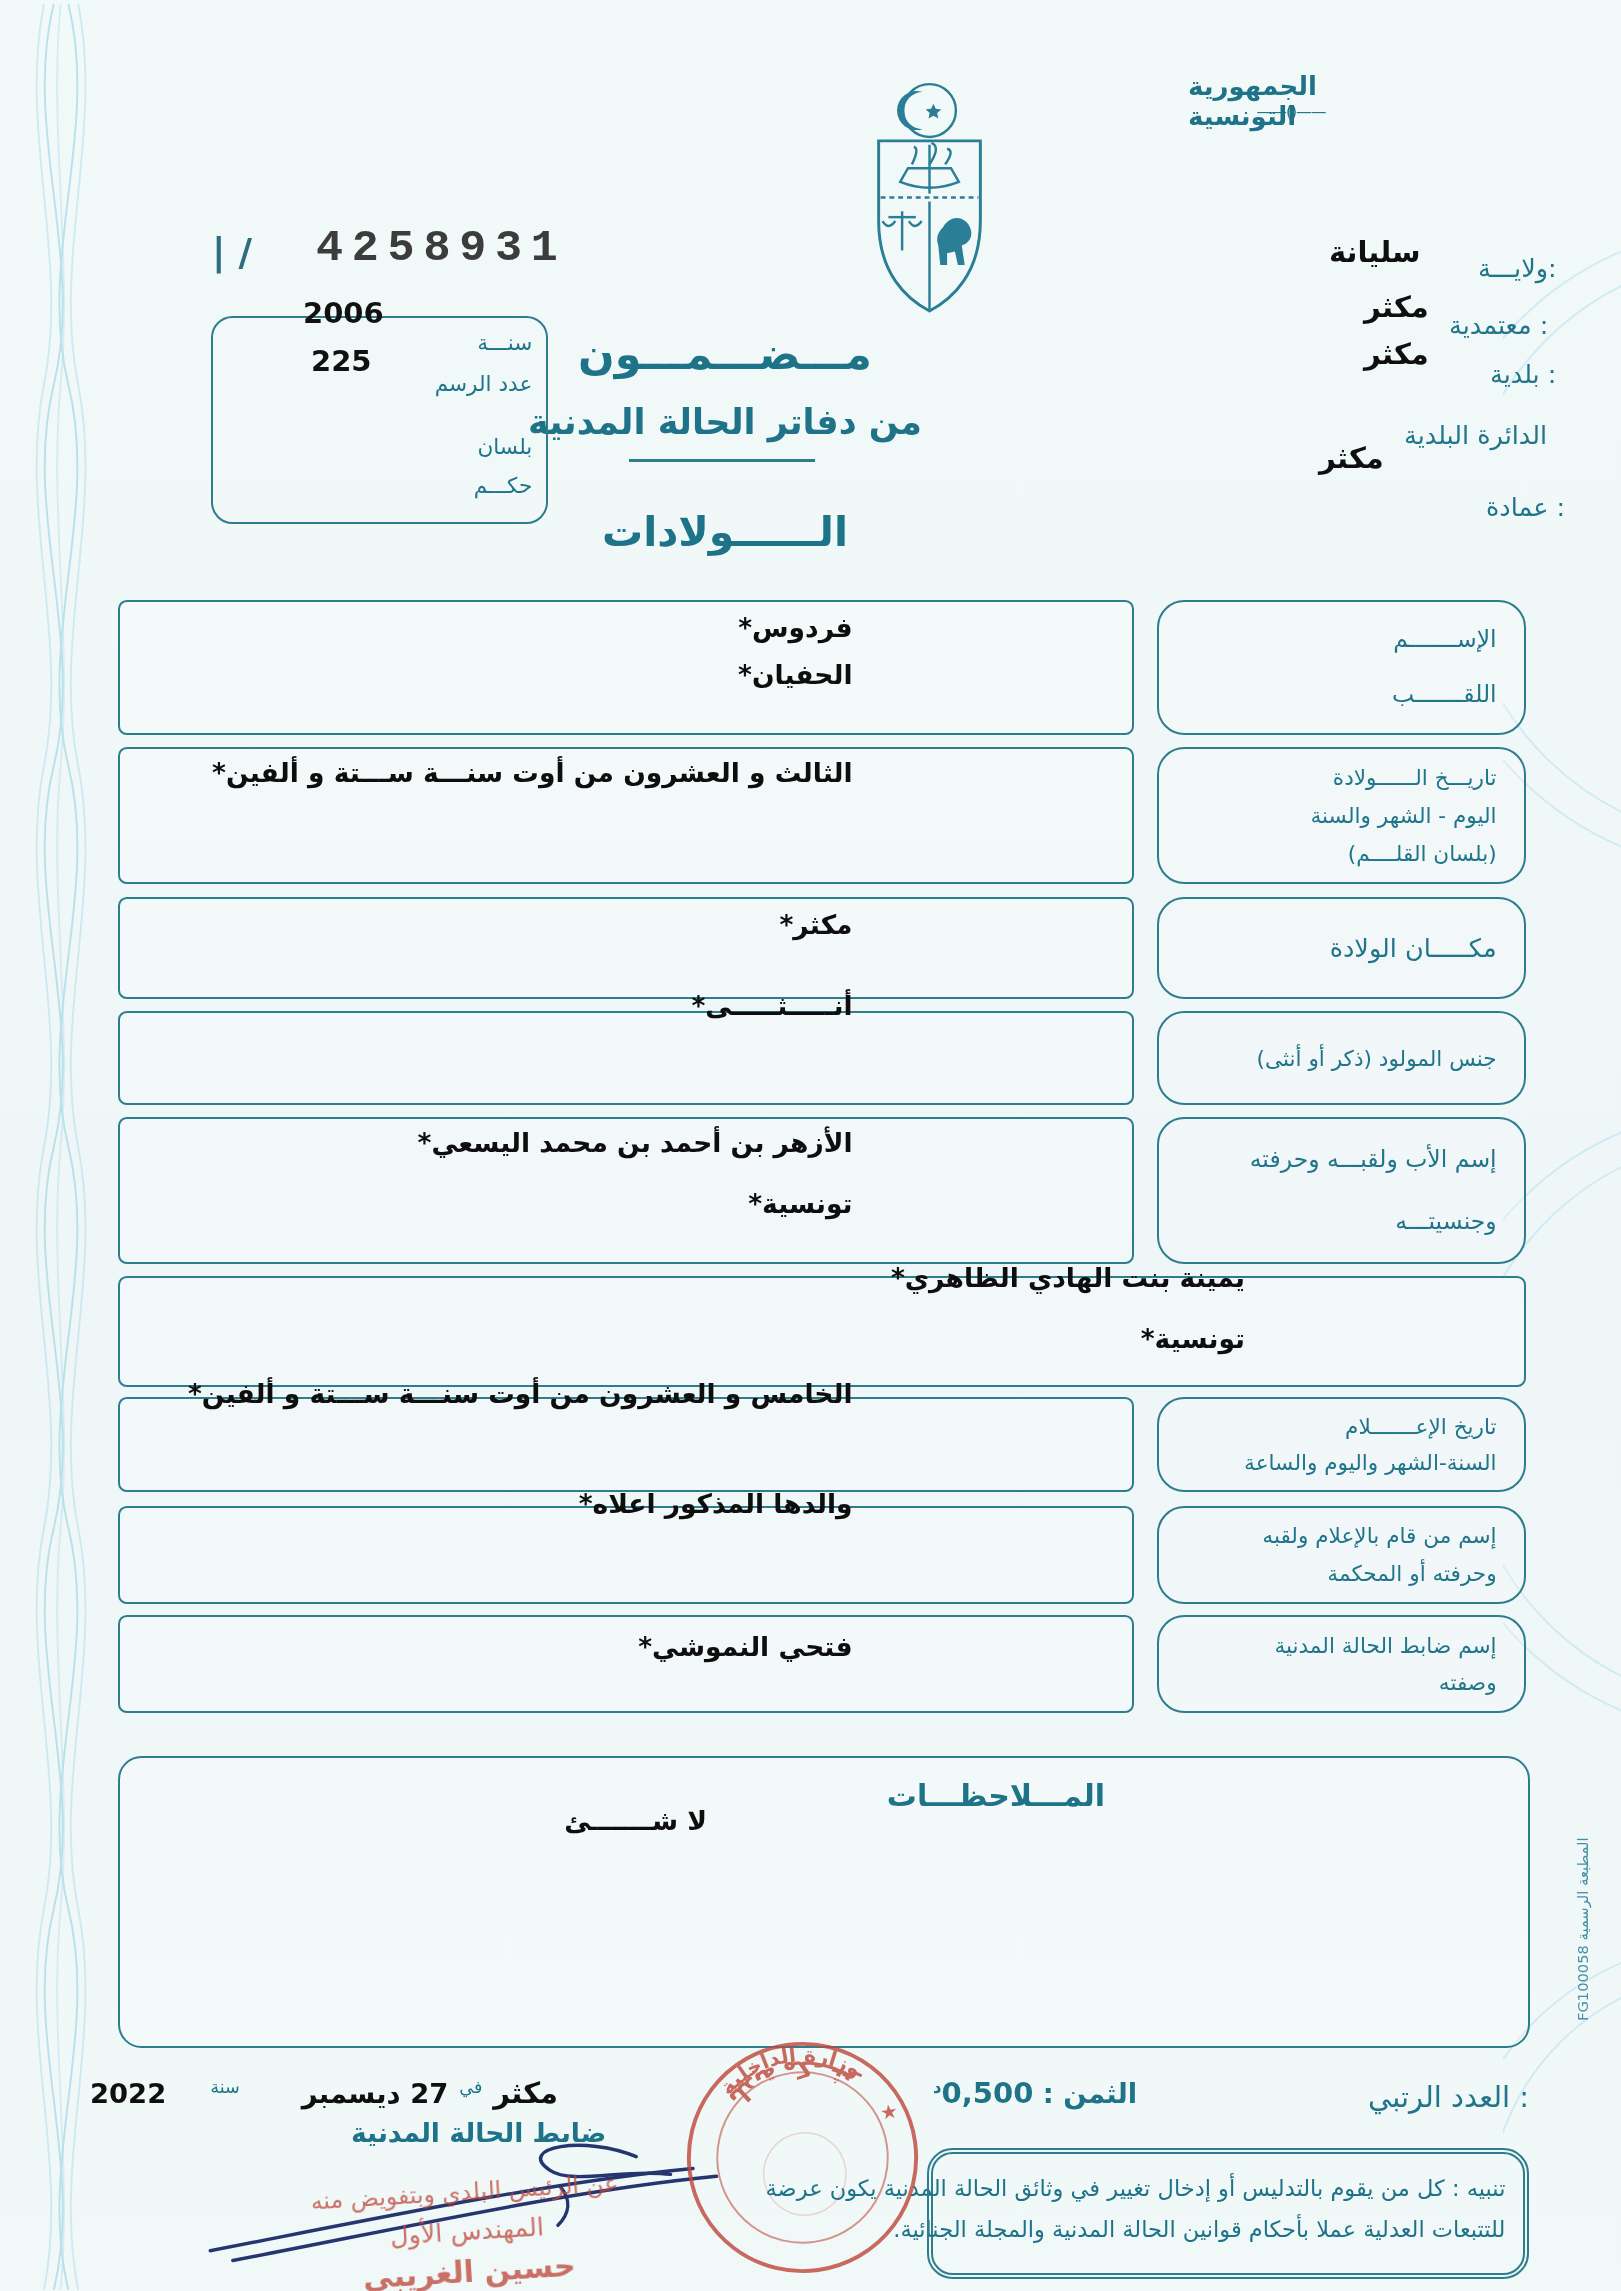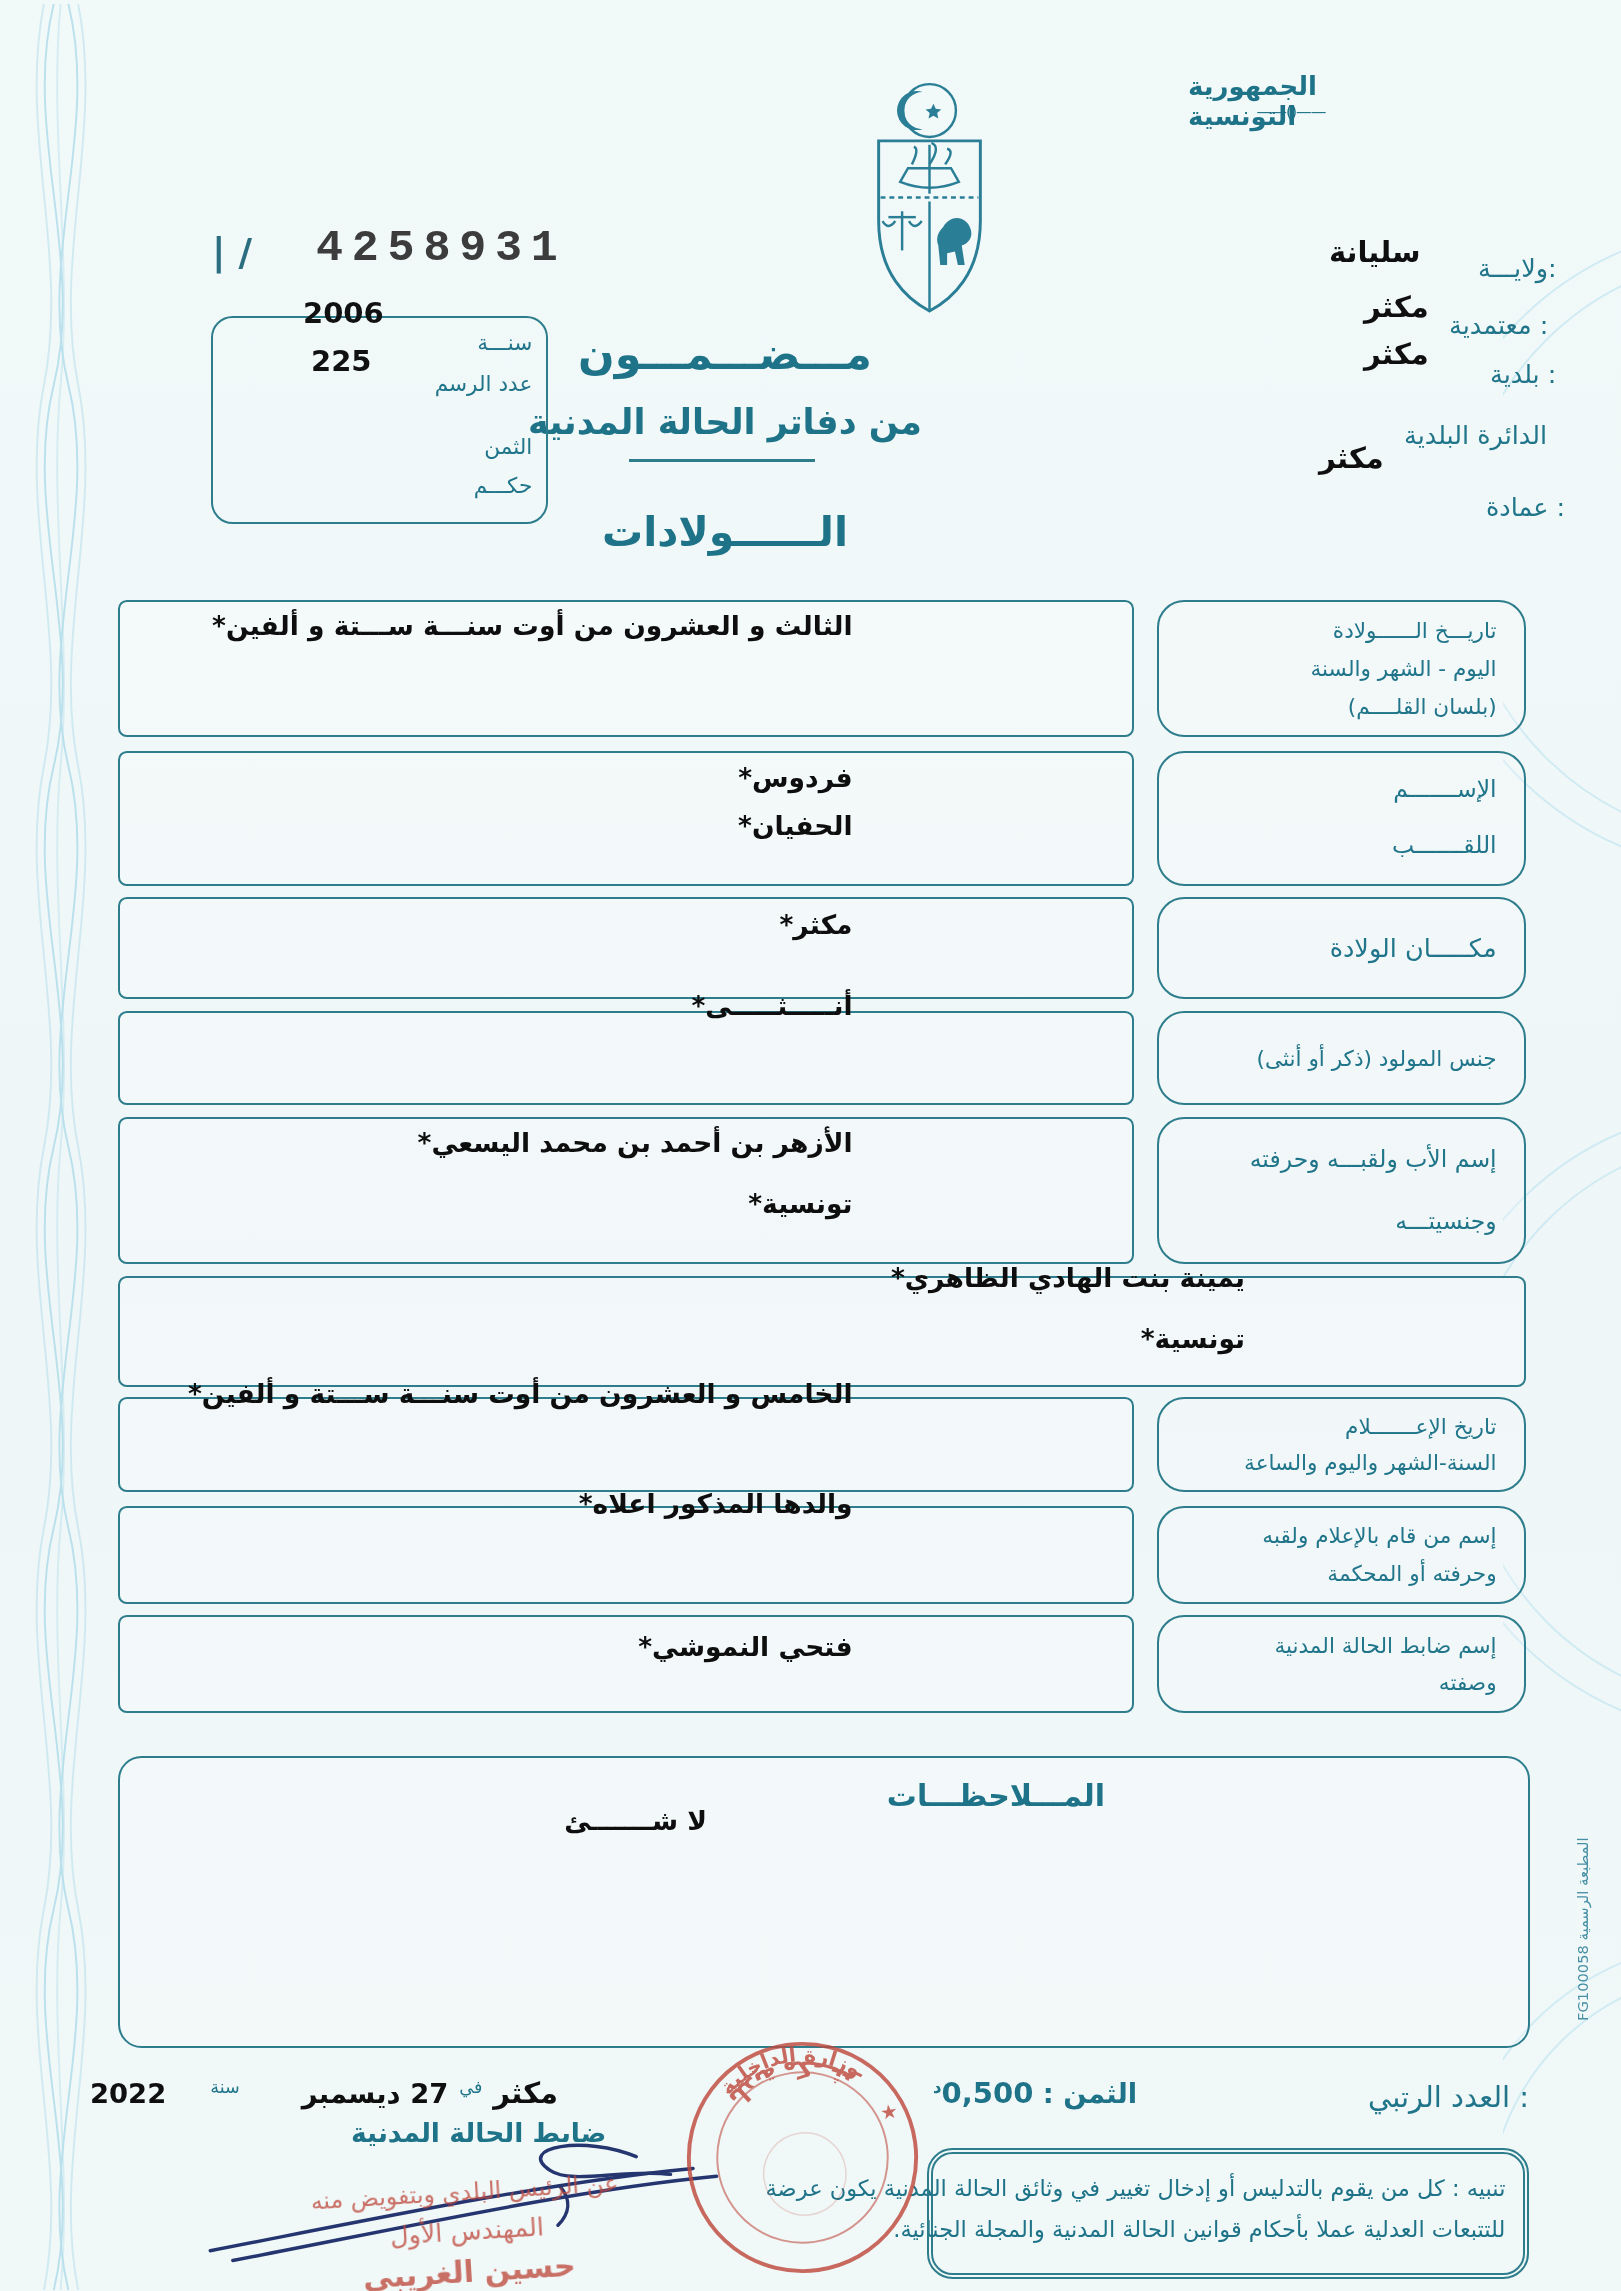--- a/index.html
+++ b/index.html
@@ -135,51 +135,51 @@
   <div class="abs title3 teal" style="left:480px;top:508px;width:490px;">الــــــولادات</div>
 
   <div class="abs serial-prefix" style="left:212px;top:231px;">| /</div>
   <div class="abs serial-number" style="left:316px;top:223px;">4258931</div>
 
   <div class="abs recbox" style="left:211px;top:304px;width:333px;height:204px;margin-top:12px;">
     <div class="rvalue" style="left:90px;top:-21.6px;">2006</div>
     <div class="rvalue" style="left:98px;top:25.5px;">225</div>
     <div class="rlabel" style="top:11.8px;">سنـــة</div>
     <div class="rlabel" style="top:53px;">عدد الرسم</div>
-    <div class="rlabel" style="top:116px;">الثمن</div>
+    <div class="rlabel" style="top:116px;">بلسان</div>
     <div class="rlabel" style="top:155px;">حكـــم</div>
   </div>
 
   <div class="tbl">
+
+    <div class="trow" style="height:135px;margin-bottom:11.8px;">
+      <div class="valbox">
+        <div class="vwrap">
+          <div class="vline">فردوس*</div>
+          <div class="vline v2">الحفيان*</div>
+        </div>
+      </div>
+      <div class="lblbox">
+        <div class="lline">الإســـــــم</div>
+        <div class="lline">اللقـــــــب</div>
+
+      </div>
+    </div>
 
     <div class="trow" style="height:137px;margin-bottom:13.7px;">
       <div class="valbox">
         <div class="vwrap" style="padding-top:5.9px;">
           <div class="vline">الثالث و العشرون من أوت سنـــة ســـتة و ألفين*</div>
 
         </div>
       </div>
       <div class="lblbox dense">
         <div class="lline">تاريـــخ الــــــولادة</div>
         <div class="lline">اليوم - الشهر والسنة</div>
         <div class="lline">(بلسان القلــــم)</div>
-      </div>
-    </div>
-
-    <div class="trow" style="height:135px;margin-bottom:11.8px;">
-      <div class="valbox">
-        <div class="vwrap">
-          <div class="vline">فردوس*</div>
-          <div class="vline v2">الحفيان*</div>
-        </div>
-      </div>
-      <div class="lblbox">
-        <div class="lline">الإســـــــم</div>
-        <div class="lline">اللقـــــــب</div>
-
       </div>
     </div>
 
     <div class="trow" style="height:102px;margin-bottom:11.8px;">
       <div class="valbox">
         <div class="vwrap">
           <div class="vline">مكثر*</div>
 
         </div>
       </div>

